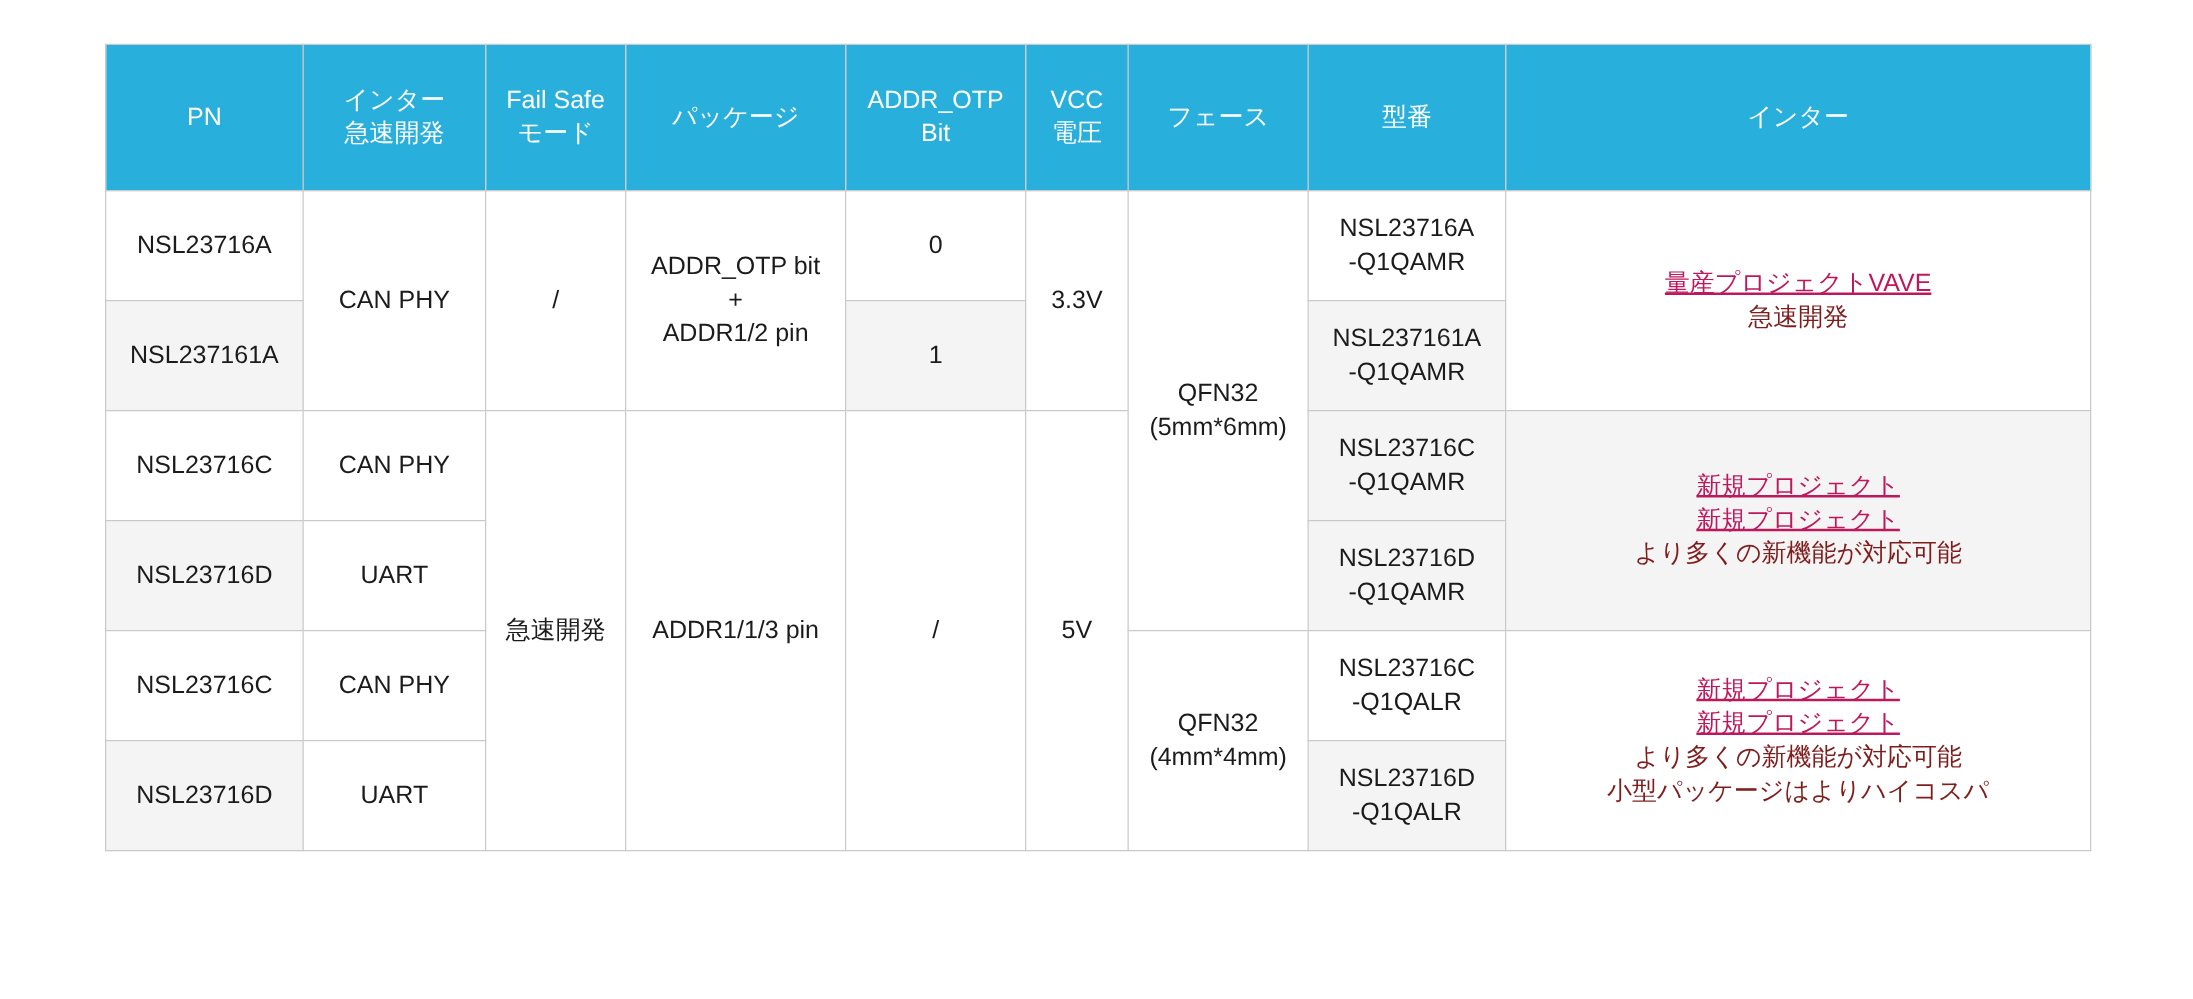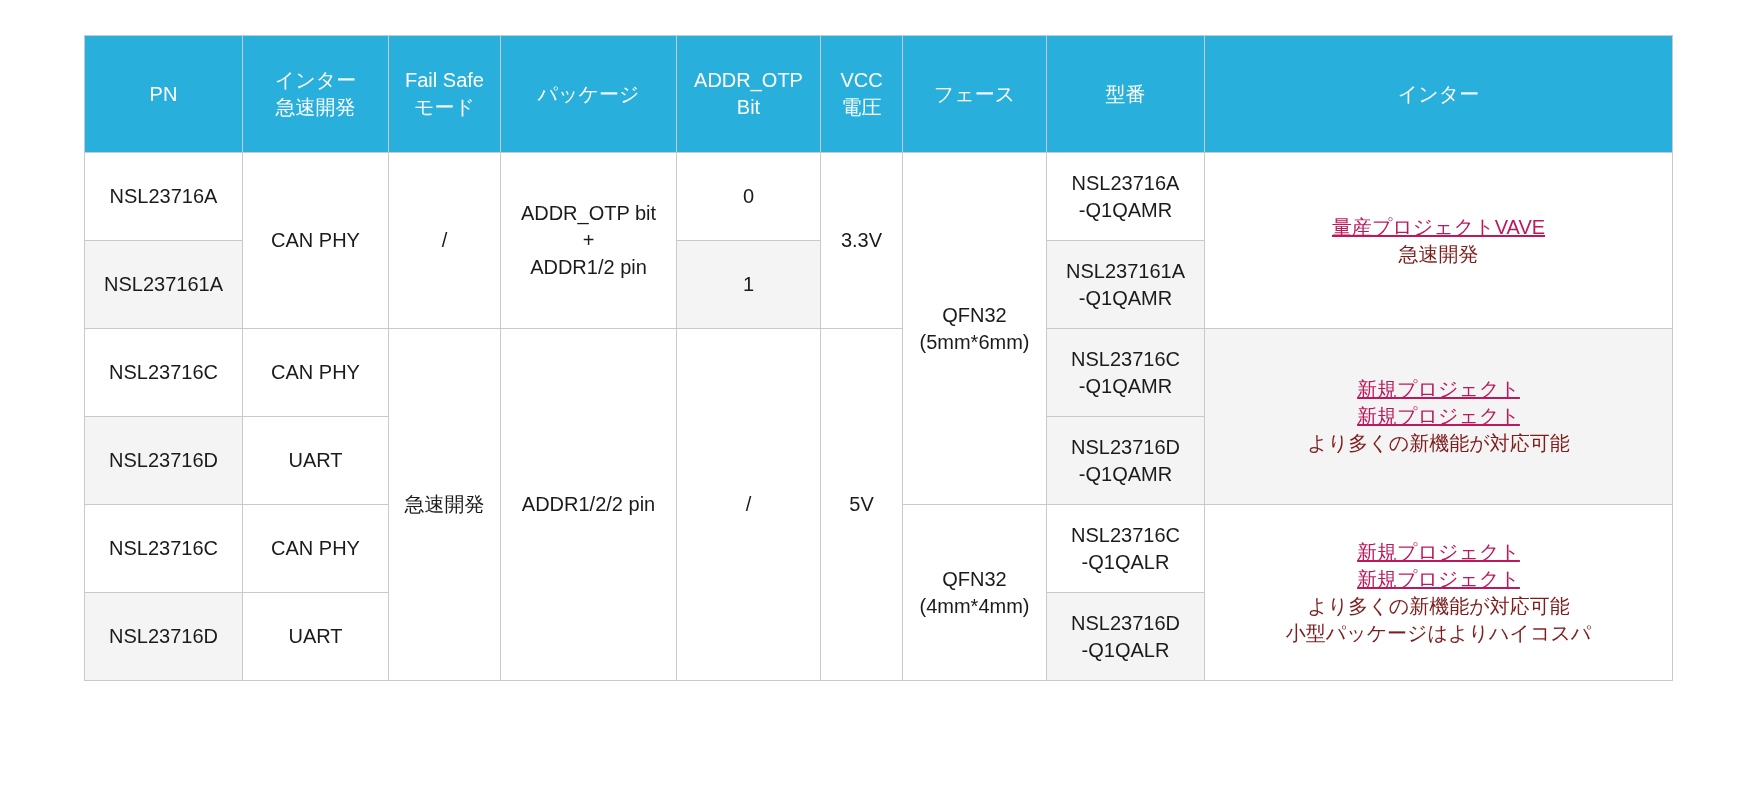--- a/index.html
+++ b/index.html
@@ -165,21 +165,21 @@
           <span class="cell-line">NSL237161A</span>
           <span class="cell-line">-Q1QAMR</span>
         </td>
       </tr>
 
       <tr style="height:88px;">
         <td class="white">NSL23716C</td>
         <td class="white">CAN PHY</td>
         <td class="white" rowspan="4">急速開発</td>
         <td class="white" rowspan="4">
-          <span class="cell-line nowrap">ADDR1/2/2 pin</span>
+          <span class="cell-line nowrap">ADDR1/1/3 pin</span>
         </td>
         <td class="white" rowspan="4">/</td>
         <td class="white" rowspan="4">5V</td>
         <td class="shade">
           <span class="cell-line">NSL23716C</span>
           <span class="cell-line">-Q1QAMR</span>
         </td>
         <td class="shade" rowspan="2">
           <span class="rec-accent">新規プロジェクト</span>
           <span class="rec-accent">新規プロジェクト</span>

